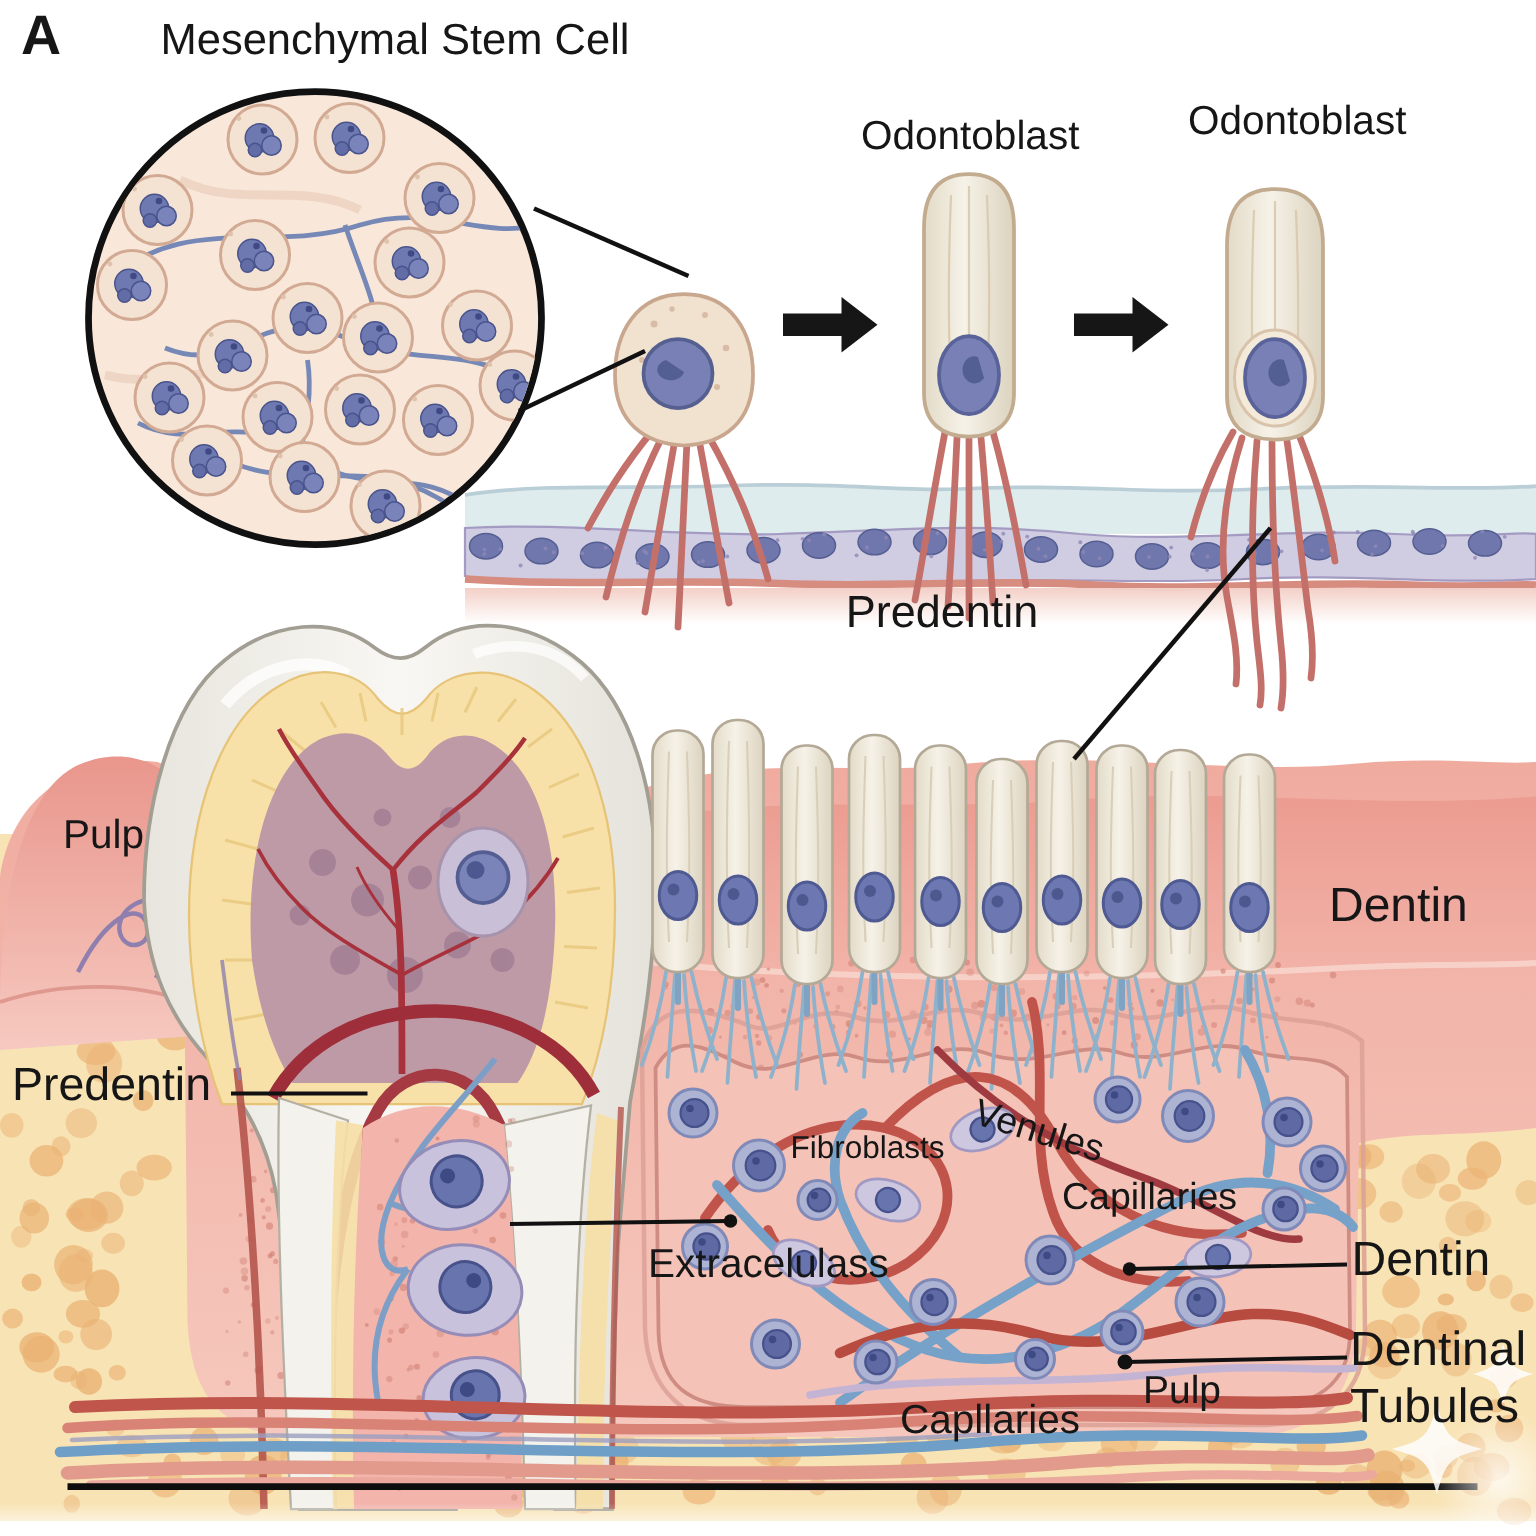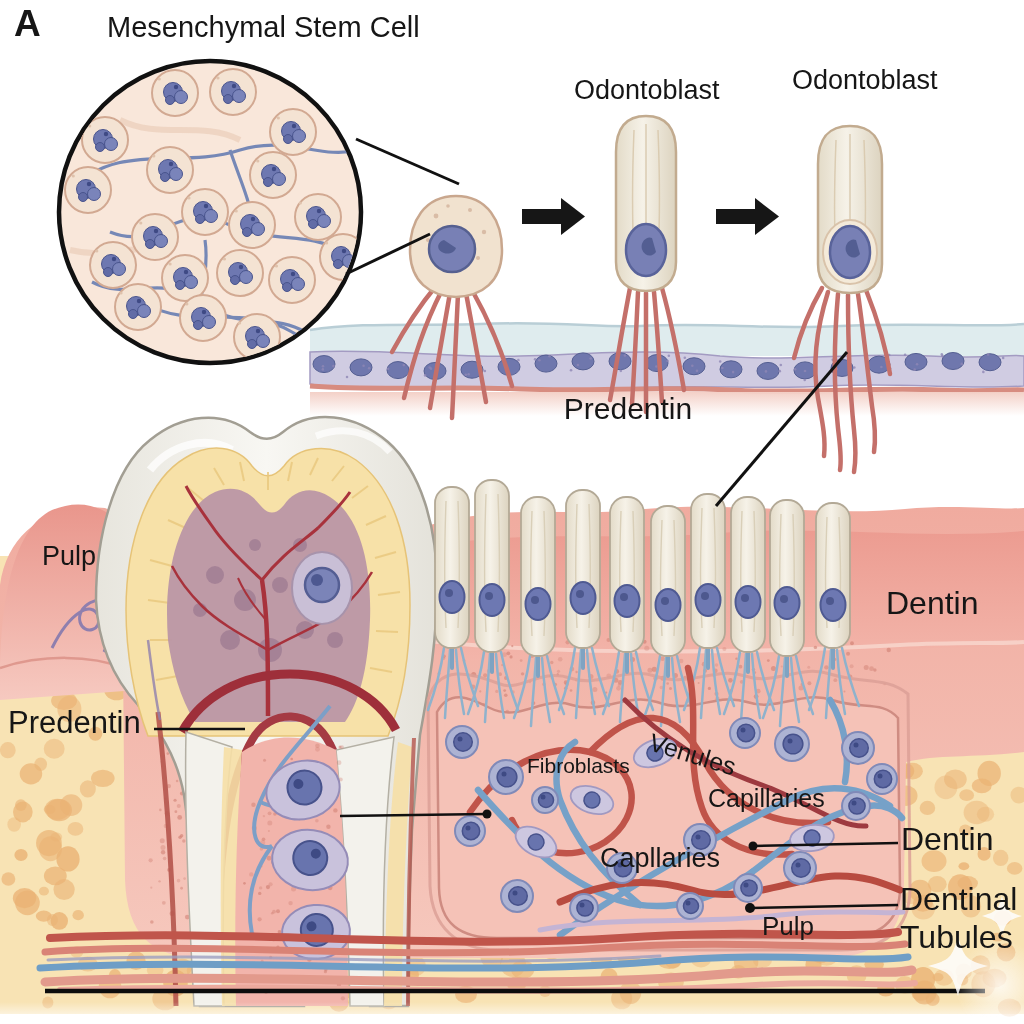--- a/index.html
+++ b/index.html
@@ -15,21 +15,21 @@
   .lbl-predentin-top{left:538px;top:392px;width:180px;text-align:center;font-size:30px;}
   .lbl-basement{left:510px;top:426px;width:244px;text-align:center;font-size:26px;}
   .lbl-pulp{left:42px;top:542px;font-size:27px;text-align:right;}
   .lbl-dentin-up{left:886px;top:586px;font-size:32px;}
   .lbl-predentin-left{left:8px;top:706px;font-size:31px;}
   .lbl-fibroblasts{left:527px;top:754px;font-size:21px;}
   .lbl-venules{left:650px;top:728px;font-size:25px;transform:rotate(17deg);transform-origin:left center;}
   .lbl-capillaries-up{left:708px;top:785px;font-size:25px;}
   .lbl-extracellular{left:432px;top:828px;font-size:27px;}
   .lbl-dentin-mid{left:901px;top:822px;font-size:32px;}
-  .lbl-capillaries-low{left:600px;top:844px;font-size:27px;}
+  .lbl-capillaries-low{left:600px;top:932px;font-size:27px;}
   .lbl-nerve{left:762px;top:912px;font-size:26px;}
   .lbl-dentinal{left:900px;top:880px;width:132px;font-size:32px;line-height:1.2;white-space:normal;}
 </style>
 </head>
 <body>
 
 <div id="canvas">
 
 <svg id="art" width="1024" height="1024" viewBox="0 0 1024 1024">
   <defs>
@@ -1406,17 +1406,18 @@
   <div class="lbl lbl-title">Mesenchymal Stem Cell</div>
   <div class="lbl lbl-od1">Odontoblast</div>
   <div class="lbl lbl-od2">Odontoblast</div>
   <div class="lbl lbl-predentin-top">Predentin</div>
   <div class="lbl lbl-pulp">Pulp</div>
   <div class="lbl lbl-dentin-up">Dentin</div>
   <div class="lbl lbl-predentin-left">Predentin</div>
   <div class="lbl lbl-fibroblasts">Fibroblasts</div>
   <div class="lbl lbl-venules">Venules</div>
   <div class="lbl lbl-capillaries-up">Capillaries</div>
+  <div class="lbl lbl-extracellular">Extracelulass</div>
   <div class="lbl lbl-dentin-mid">Dentin</div>
   <div class="lbl lbl-capillaries-low">Capllaries</div>
   <div class="lbl lbl-nerve">Pulp</div>
   <div class="lbl lbl-dentinal">Dentinal Tubules</div>
 </div>
 
 </body></html>

